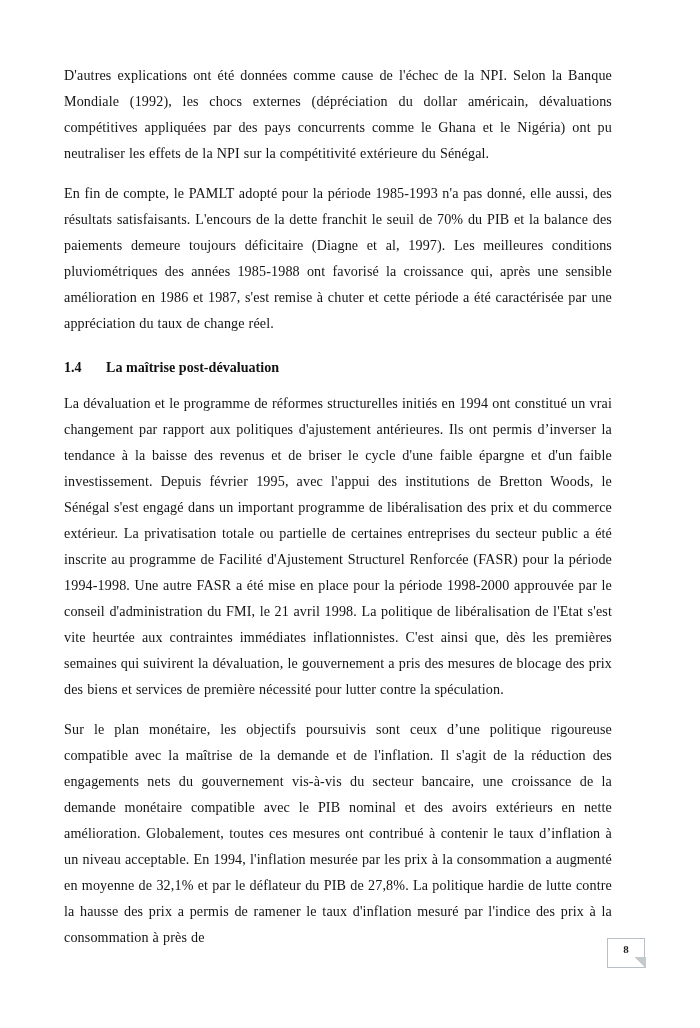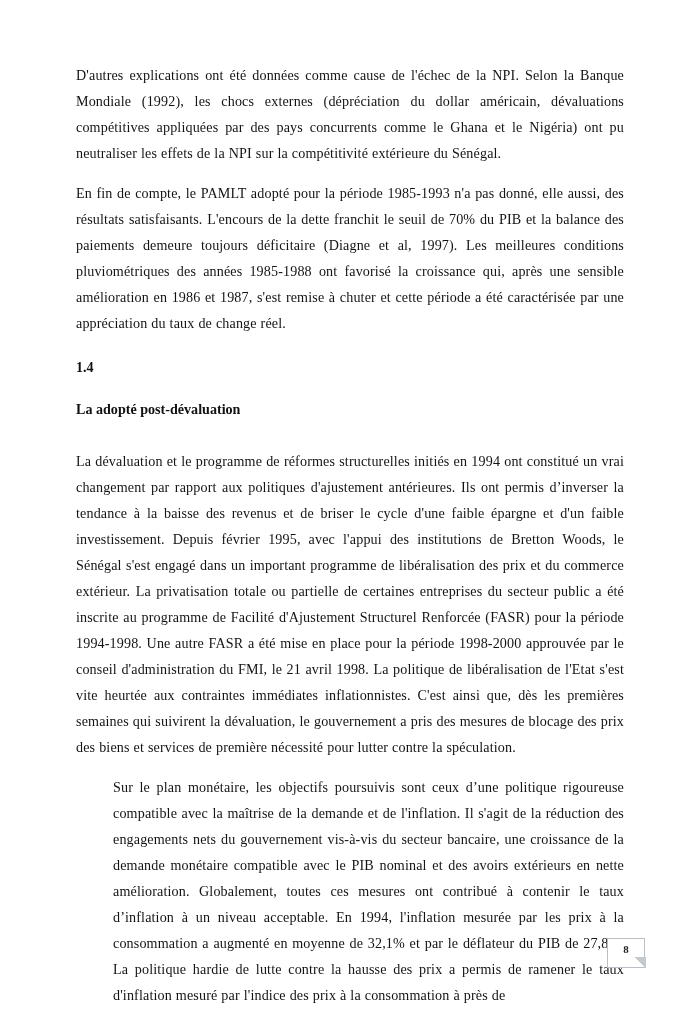--- a/index.html
+++ b/index.html
@@ -19,37 +19,37 @@
   }
 
   #page {
     position: absolute;
     inset: 0;
     background: #ffffff;
   }
 
   #text-column {
     position: absolute;
-    left: 76px;
+    left: 64px;
     top: 62px;
     width: 548px;
     font-family: Liberation Serif, serif;
   }
 
   .para {
     text-align: justify;
     text-justify: inter-word;
     font-size: 14.1px;
     line-height: 26px;
     margin: 0 0 14px 0;
     letter-spacing: 0.01em;
     word-spacing: 0.02em;
     color: #131313;
   }
-  .para:last-child { margin-bottom: 0; margin-left: 37px; }
+  .para:last-child { margin-bottom: 0; }
 
   .section-heading {
     font-weight: bold;
     font-size: 14.1px;
     line-height: 26px;
     margin: 14px 0 14px 0;
     display: flex;
     align-items: baseline;
     color: #111111;
   }
@@ -58,21 +58,21 @@
     flex: 0 0 42px;
     font-weight: bold;
   }
   .section-heading .sec-title {
     font-weight: bold;
   }
 
   
   #p1 { margin-bottom: 14px; }
   #p2 { }
-  #h14 { margin-top: 18px; margin-bottom: 26px; flex-direction: column; }
+  #h14 { margin-top: 18px; margin-bottom: 10px; }
   #p3 { }
   #p4 { margin-bottom: 0; }
 
   
   #page-badge {
     position: absolute;
     left: 607px;
     top: 938px;
     width: 38px;
     height: 30px;
@@ -111,21 +111,21 @@
 <div id="page">
 
   <div id="text-column">
 
     <p class="para" id="p1">D'autres explications ont été données comme cause de l'échec de la NPI. Selon la Banque Mondiale (1992), les chocs externes (dépréciation du dollar américain, dévaluations compétitives appliquées par des pays concurrents comme le Ghana et le Nigéria) ont pu neutraliser les effets de la NPI sur la compétitivité extérieure du Sénégal.</p>
 
     <p class="para" id="p2">En fin de compte, le PAMLT adopté pour la période 1985-1993 n'a pas donné, elle aussi, des résultats satisfaisants. L'encours de la dette franchit le seuil de 70% du PIB et la balance des paiements demeure toujours déficitaire (Diagne et al, 1997). Les meilleures conditions pluviométriques des années 1985-1988 ont favorisé la croissance qui, après une sensible amélioration en 1986 et 1987, s'est remise à chuter et cette période a été caractérisée par une appréciation du taux de change réel.</p>
 
     <div class="section-heading" id="h14">
       <span class="sec-num">1.4</span>
-      <span class="sec-title">La adopté post-dévaluation</span>
+      <span class="sec-title">La maîtrise post-dévaluation</span>
     </div>
 
     <p class="para" id="p3">La dévaluation et le programme de réformes structurelles initiés en 1994 ont constitué un vrai changement par rapport aux politiques d'ajustement antérieures. Ils ont permis d’inverser la tendance à la baisse des revenus et de briser le cycle d'une faible épargne et d'un faible investissement. Depuis février 1995, avec l'appui des institutions de Bretton Woods, le Sénégal s'est engagé dans un important programme de libéralisation des prix et du commerce extérieur. La privatisation totale ou partielle de certaines entreprises du secteur public a été inscrite au programme de Facilité d'Ajustement Structurel Renforcée (FASR) pour la période 1994-1998. Une autre FASR a été mise en place pour la période 1998-2000 approuvée par le conseil d'administration du FMI, le 21 avril 1998. La politique de libéralisation de l'Etat s'est vite heurtée aux contraintes immédiates inflationnistes. C'est ainsi que, dès les premières semaines qui suivirent la dévaluation, le gouvernement a pris des mesures de blocage des prix des biens et services de première nécessité pour lutter contre la spéculation.</p>
 
     <p class="para" id="p4">Sur le plan monétaire, les objectifs poursuivis sont ceux d’une politique rigoureuse compatible avec la maîtrise de la demande et de l'inflation. Il s'agit de la réduction des engagements nets du gouvernement vis-à-vis du secteur bancaire, une croissance de la demande monétaire compatible avec le PIB nominal et des avoirs extérieurs en nette amélioration. Globalement, toutes ces mesures ont contribué à contenir le taux d’inflation à un niveau acceptable. En 1994, l'inflation mesurée par les prix à la consommation a augmenté en moyenne de 32,1% et par le déflateur du PIB de 27,8%. La politique hardie de lutte contre la hausse des prix a permis de ramener le taux d'inflation mesuré par l'indice des prix à la consommation à près de</p>
 
   </div>
 
   <div id="page-badge">
     <span class="sheet"></span>

